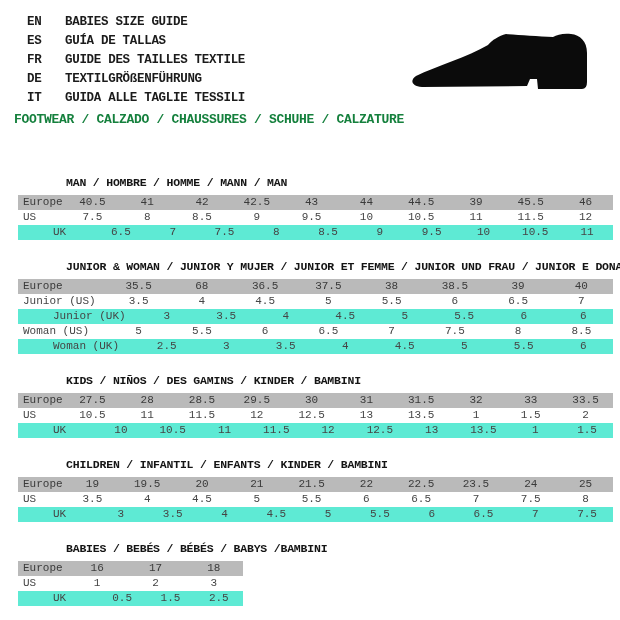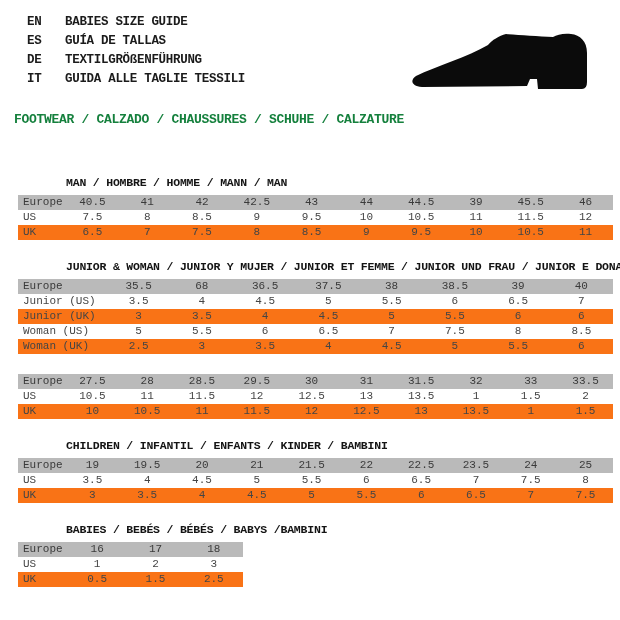--- a/index.html
+++ b/index.html
@@ -19,41 +19,45 @@
   }
   
   .tables{position:absolute;left:18px;top:176px;width:595px;}
   .size-table{margin-bottom:20px;}
   .table-title{
     margin:0 0 5px 0;font-size:11.5px;font-weight:bold;color:#141414;
     letter-spacing:-0.2px;line-height:14px;white-space:nowrap;padding-left:48px;
   }
   .trow{display:flex;height:15px;line-height:15px;font-size:11px;color:#454545;background:#ffffff;justify-content:space-between;}
   .trow.thead{background:#bababa;color:#3a3a3a;}
-  .trow.alt{background:#f97316;}
+  .trow.alt{background:#5eead4;padding-left:30px;}
   .tcell{overflow:hidden;white-space:nowrap;}
   .tcell.label{width:42px;padding-left:5px;text-align:left;flex:none;}
   .tcell.val{flex:1;text-align:center;}
   .size-table.junior .tcell.label{width:84px;}
   .size-table.narrow{width:225px;}
   .size-table.narrow .tcell.label{width:45px;}
 </style>
 </head>
 <body>
 
 <div class="page">
 
   <div class="lang-list">
       <div class="lang-row">
         <span class="lang-code">EN</span>
         <span class="lang-label">BABIES SIZE GUIDE</span>
       </div>
       <div class="lang-row">
         <span class="lang-code">ES</span>
         <span class="lang-label">GUÍA DE TALLAS</span>
+      </div>
+      <div class="lang-row">
+        <span class="lang-code">FR</span>
+        <span class="lang-label">GUIDE DES TAILLES TEXTILE</span>
       </div>
       <div class="lang-row">
         <span class="lang-code">DE</span>
         <span class="lang-label">TEXTILGRÖßENFÜHRUNG</span>
       </div>
       <div class="lang-row">
         <span class="lang-code">IT</span>
         <span class="lang-label">GUIDA ALLE TAGLIE TESSILI</span>
       </div>
     </div>
@@ -176,20 +180,21 @@
           <span class="tcell val">3</span>
           <span class="tcell val">3.5</span>
           <span class="tcell val">4</span>
           <span class="tcell val">4.5</span>
           <span class="tcell val">5</span>
           <span class="tcell val">5.5</span>
           <span class="tcell val">6</span>
         </div>
       </section>
       <section class="size-table wide">
+        <h2 class="table-title">KIDS / NIÑOS / DES GAMINS / KINDER / BAMBINI</h2>
         <div class="trow thead">
           <span class="tcell label">Europe</span>
           <span class="tcell val">27.5</span>
           <span class="tcell val">28</span>
           <span class="tcell val">28.5</span>
           <span class="tcell val">29.5</span>
           <span class="tcell val">30</span>
           <span class="tcell val">31</span>
           <span class="tcell val">31.5</span>
           <span class="tcell val">32</span>

